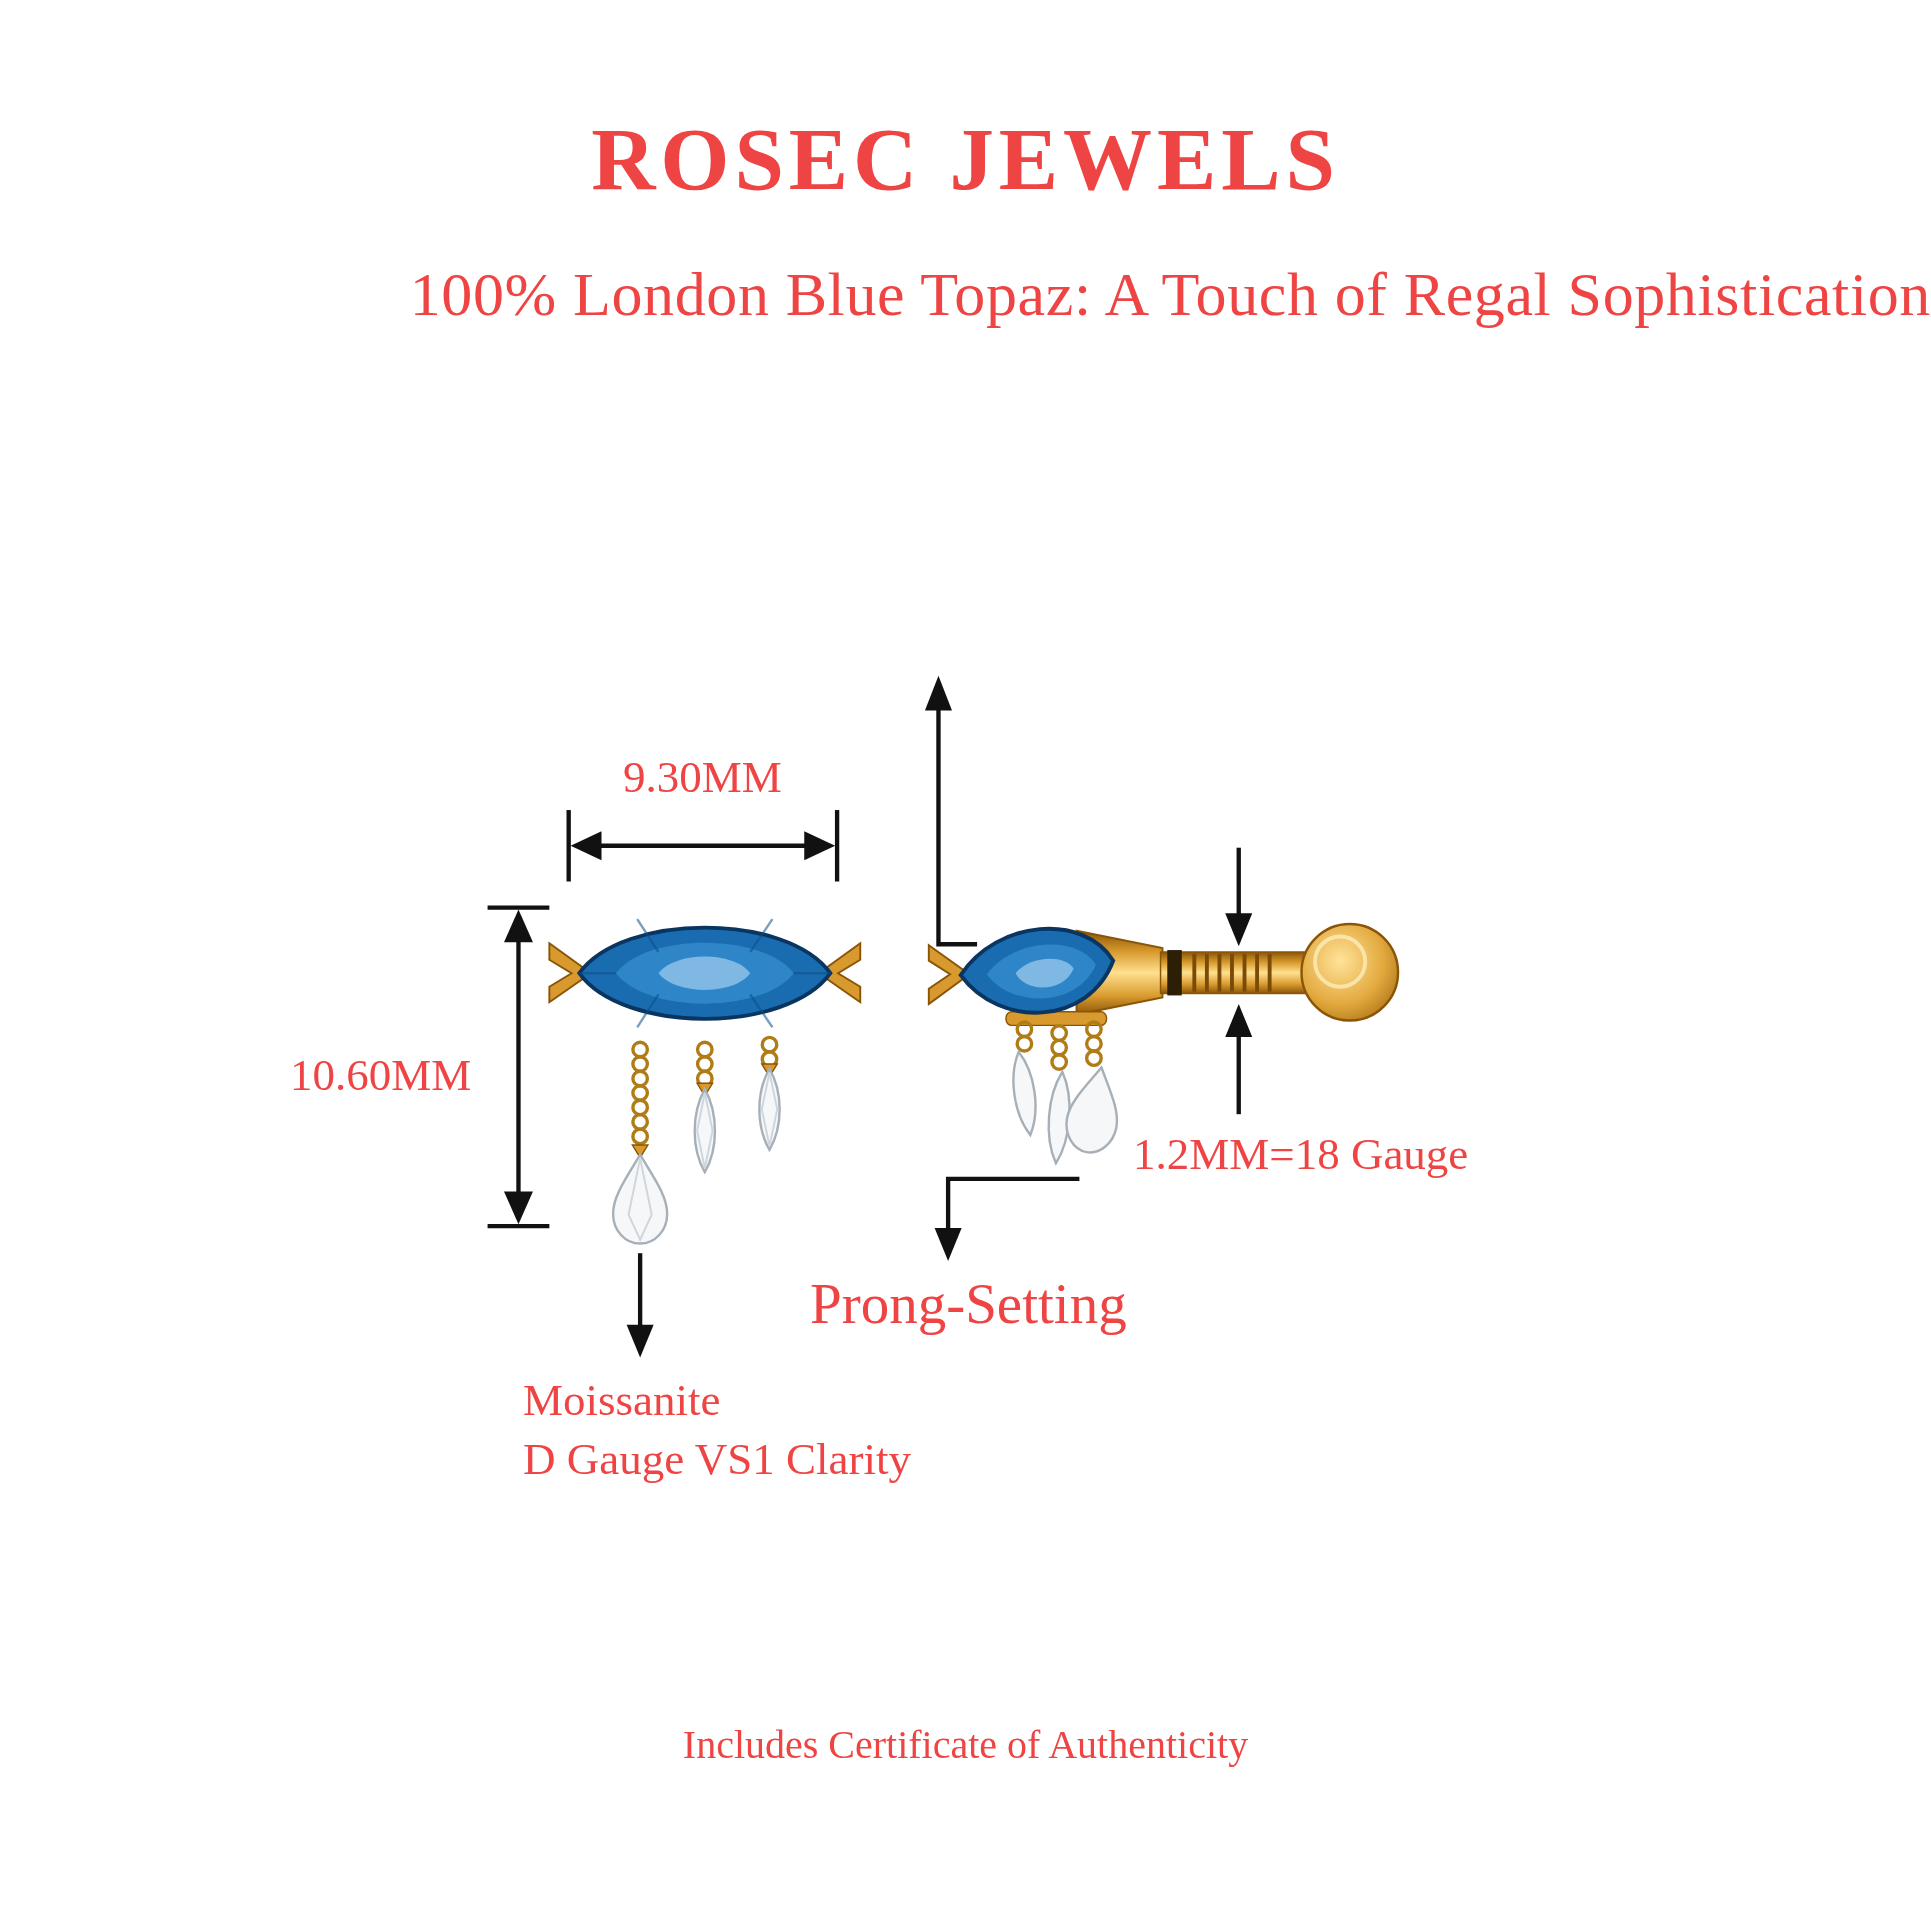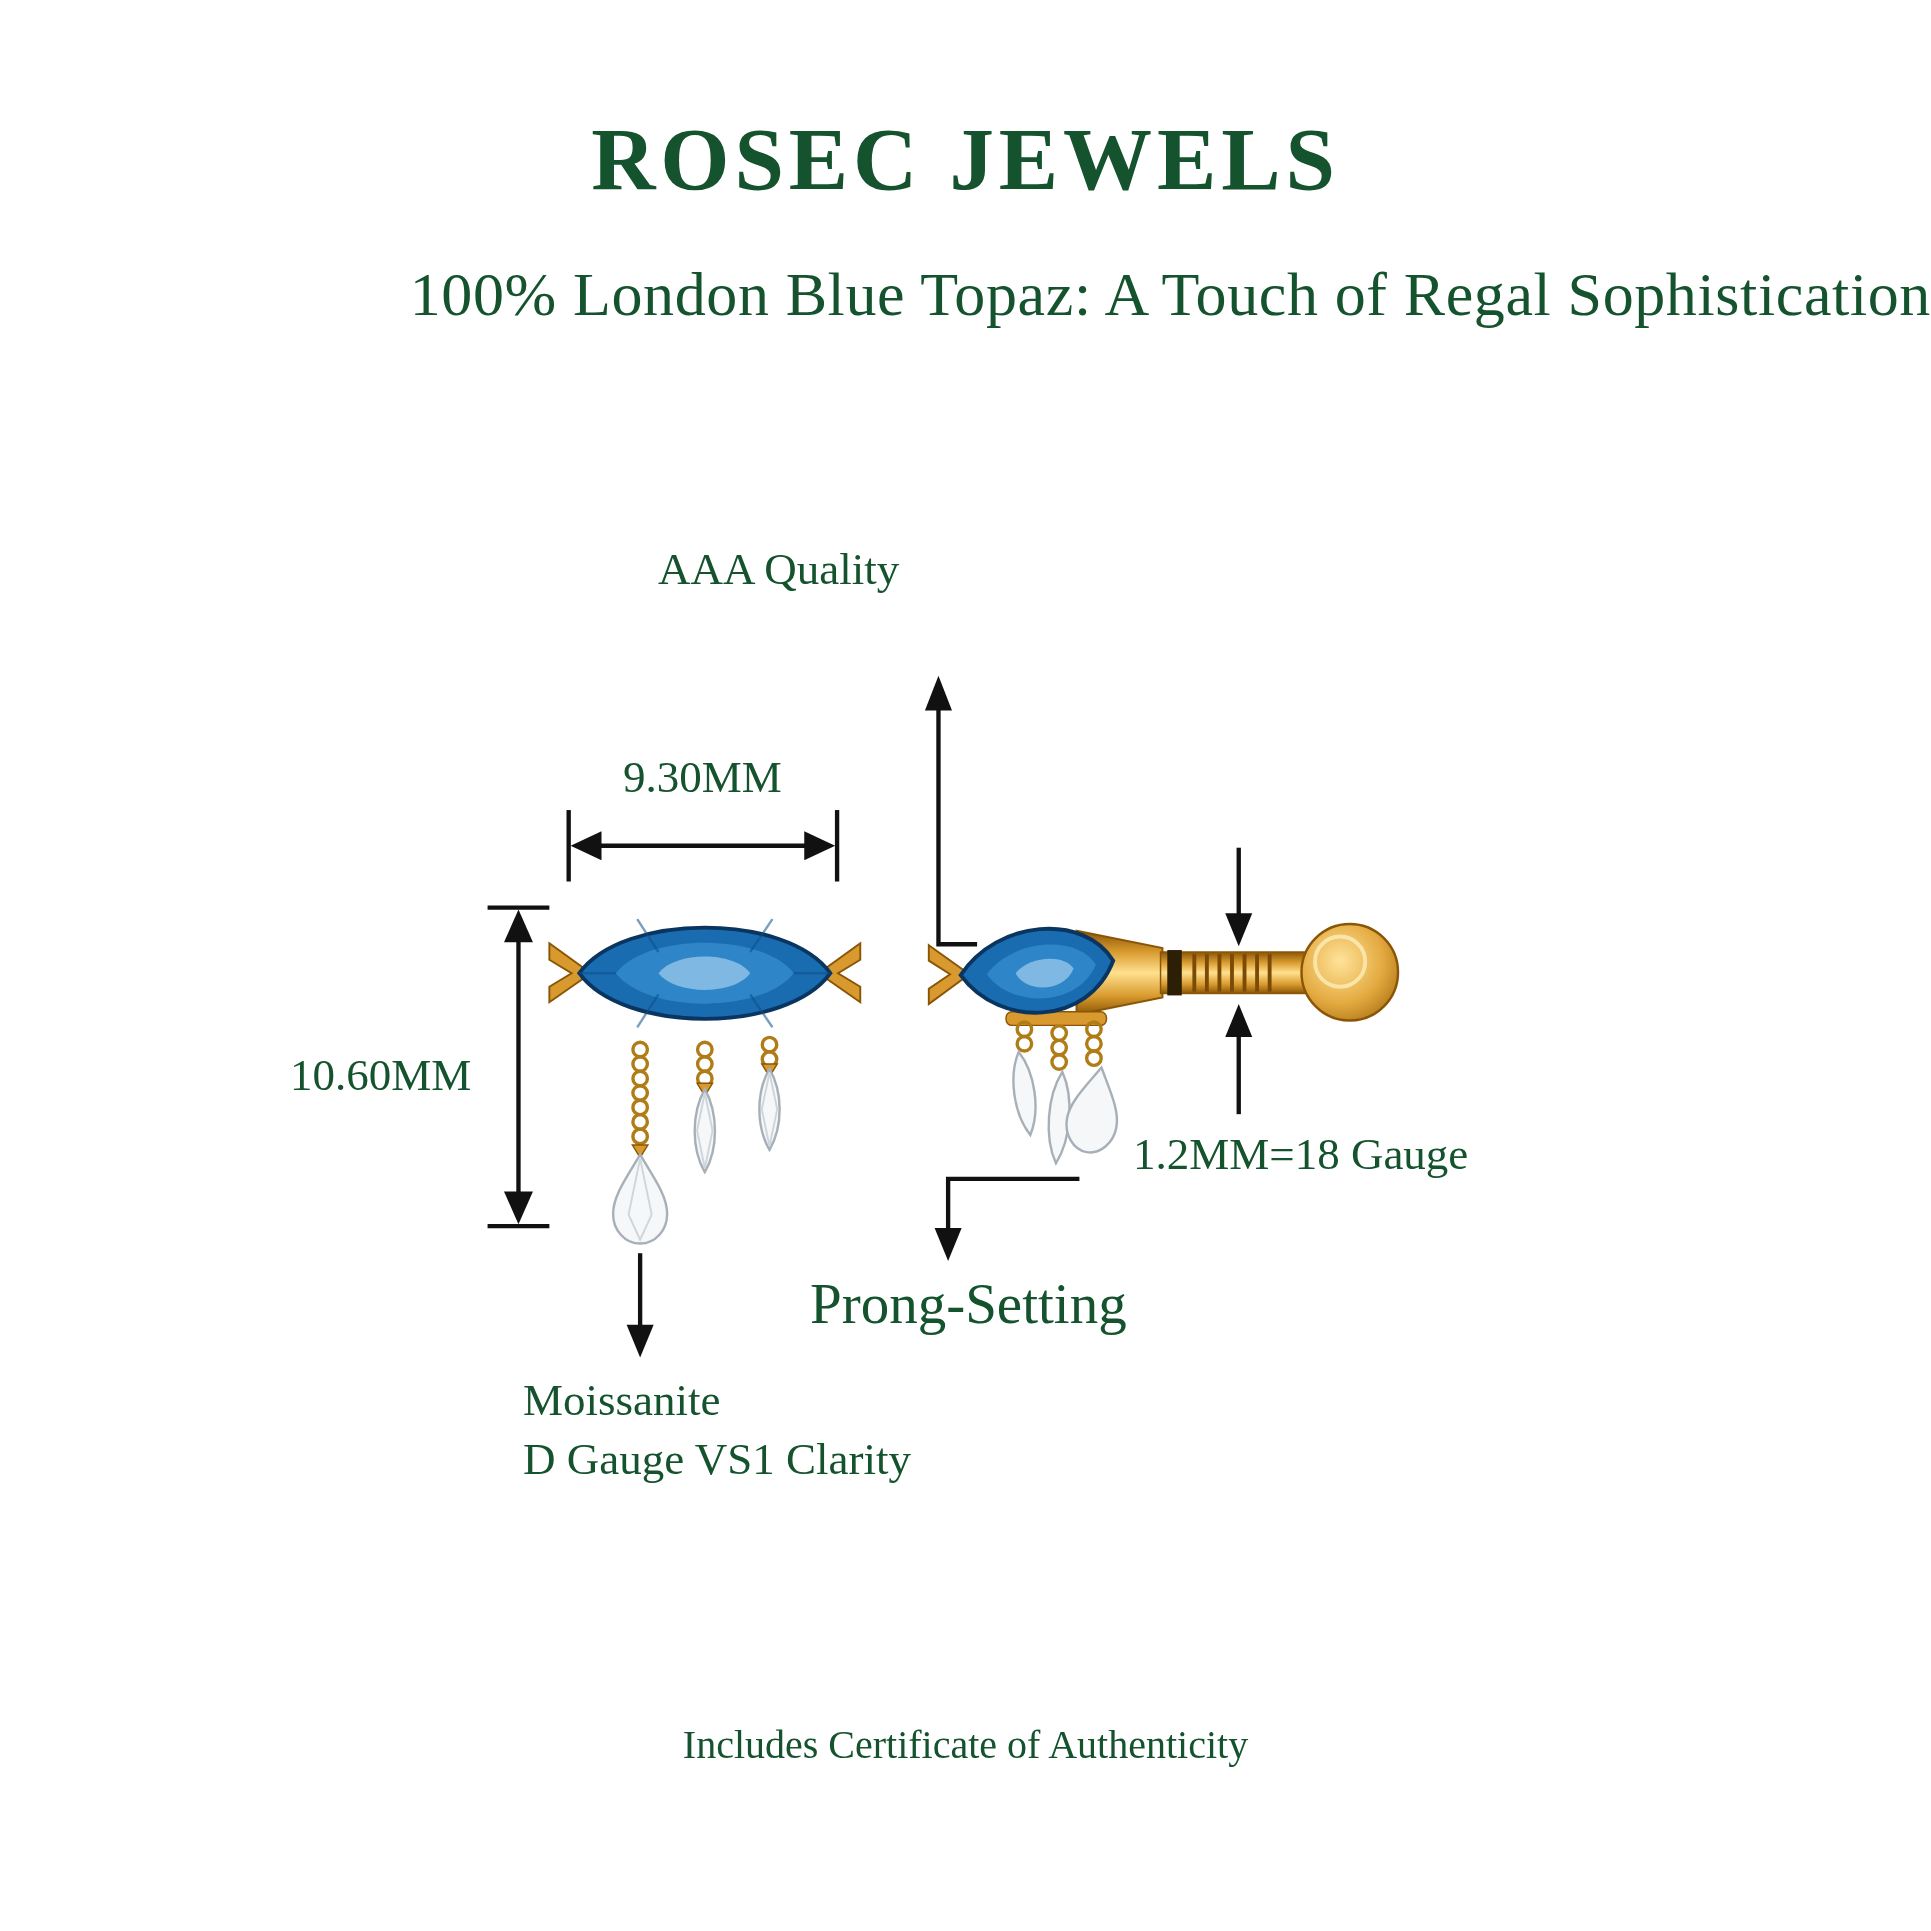--- a/index.html
+++ b/index.html
@@ -1,19 +1,19 @@
 <!DOCTYPE html>
 <html><head>
 <meta charset="utf-8">
 <style>
   html,body{margin:0;padding:0;background:#fff;}
   .canvas{position:relative;width:1931px;height:1931px;background:#fff;overflow:hidden;
           font-family:"Liberation Serif","DejaVu Serif",serif;color:#111;}
   .canvas svg{position:absolute;left:0;top:0;}
-  .label{position:absolute;color:#14532d;white-space:nowrap;}
+  .label{position:absolute;color:#ef4444;white-space:nowrap;}
   .brand{left:0;top:108px;width:1931px;text-align:center;font-size:89px;font-weight:700;letter-spacing:.055em;}
   .headline{left:0;top:259px;width:1931px;text-align:right;font-size:62px;letter-spacing:.01em;}
   .gem-note{left:658px;top:541px;font-size:45px;line-height:1.28;}
   .dim-width{left:577px;top:751px;width:251px;text-align:center;font-size:45px;}
   .dim-height{left:290px;top:1049px;font-size:45px;}
   .gauge-note{left:1133px;top:1128px;font-size:45px;}
   .prong-note{left:810px;top:1271px;font-size:57px;}
   .accent-note{left:523px;top:1371px;font-size:45px;line-height:1.32;}
   .footer{left:0;top:1721px;width:1931px;text-align:center;font-size:40px;}
 </style>
@@ -172,21 +172,20 @@
         <line x1="663" y1="1298" x2="663" y2="1374"></line>
         <polygon points="663,1406 649,1372 677,1372" stroke="none"></polygon>
       </g>
     </g>
   </svg>
 
   <div class="label brand">ROSEC JEWELS</div>
   <div class="label headline">100% London Blue Topaz: A Touch of Regal Sophistication</div>
 
   <div class="label gem-note">
-    <div>AAA Quality</div>
   </div>
 
   <div class="label dim-width">9.30MM</div>
   <div class="label dim-height">10.60MM</div>
   <div class="label gauge-note">1.2MM=18 Gauge</div>
   <div class="label prong-note">Prong-Setting</div>
 
   <div class="label accent-note">
     <div>Moissanite</div>
     <div>D Gauge VS1 Clarity</div>

